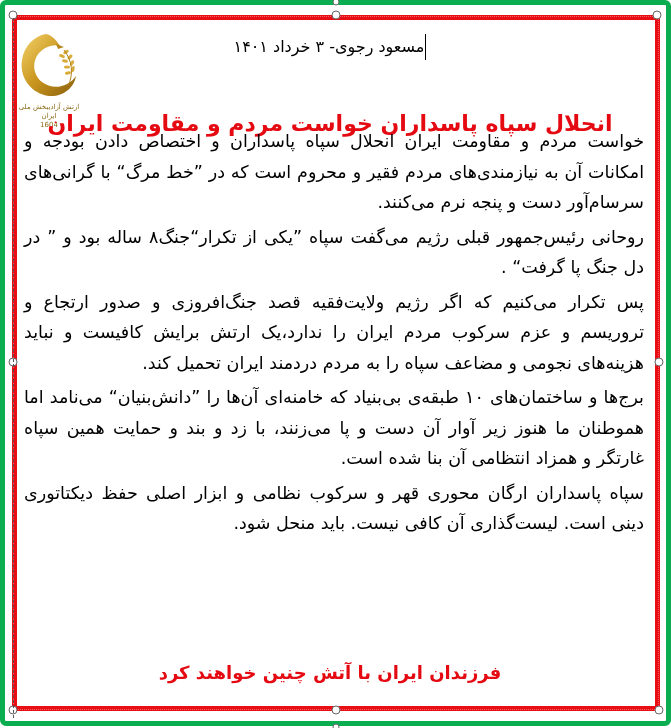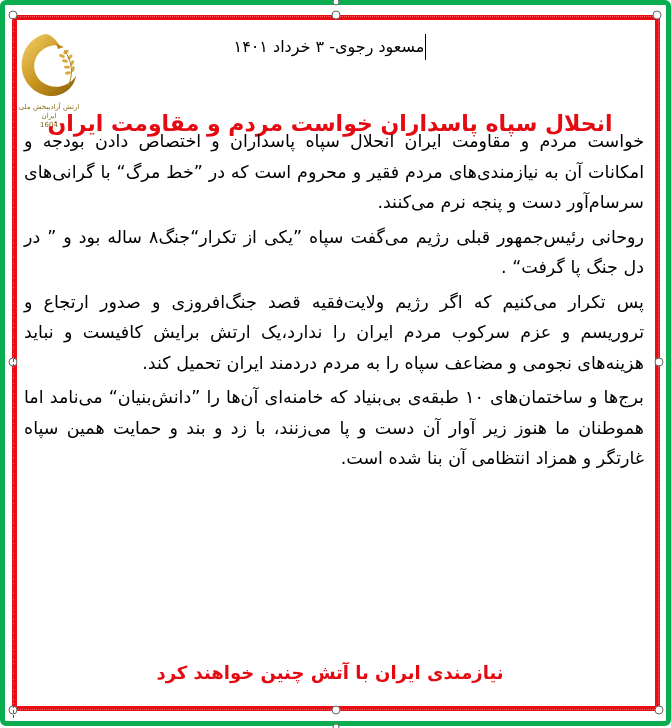--- a/index.html
+++ b/index.html
@@ -76,15 +76,16 @@
 <div class="content">
   <div class="author-line">
     <span class="caret"></span><span>مسعود رجوی- ۳ خرداد ۱۴۰۱</span>
   </div>
   <div class="headline">انحلال سپاه پاسداران خواست مردم و مقاومت ایران</div>
   <div class="body-text">
     <p>خواست مردم و مقاومت ایران انحلال سپاه پاسداران و اختصاص دادن بودجه و امکانات آن به نیازمندی‌های مردم فقیر و محروم است که در ”خط مرگ“ با گرانی‌های سرسام‌آور دست و پنجه نرم می‌کنند.</p>
     <p>روحانی رئیس‌جمهور قبلی رژیم می‌گفت سپاه ”یکی از تکرار“جنگ۸ ساله بود و ” در دل جنگ پا گرفت“ .</p>
     <p>پس تکرار می‌کنیم که اگر رژیم ولایت‌فقیه قصد جنگ‌افروزی و صدور ارتجاع و تروریسم و عزم سرکوب مردم ایران را ندارد،یک ارتش برایش کافیست و نباید هزینه‌های نجومی و مضاعف سپاه را به مردم دردمند ایران تحمیل کند.</p>
     <p>برج‌ها و ساختمان‌های ۱۰ طبقه‌ی بی‌بنیاد که خامنه‌ای آن‌ها را ”دانش‌بنیان“ می‌نامد اما هموطنان ما هنوز زیر آوار آن دست و پا می‌زنند، با زد و بند و حمایت همین سپاه غارتگر و همزاد انتظامی آن بنا شده است.</p>
+    <p>سپاه پاسداران ارگان محوری قهر و سرکوب نظامی و ابزار اصلی حفظ دیکتاتوری دینی است. لیست‌گذاری آن کافی نیست. باید منحل شود.</p>
   </div>
-  <div class="closing">نیازمندی ایران با آتش چنین خواهند کرد</div>
+  <div class="closing">فرزندان ایران با آتش چنین خواهند کرد</div>
 </div>
 
 </body></html>

